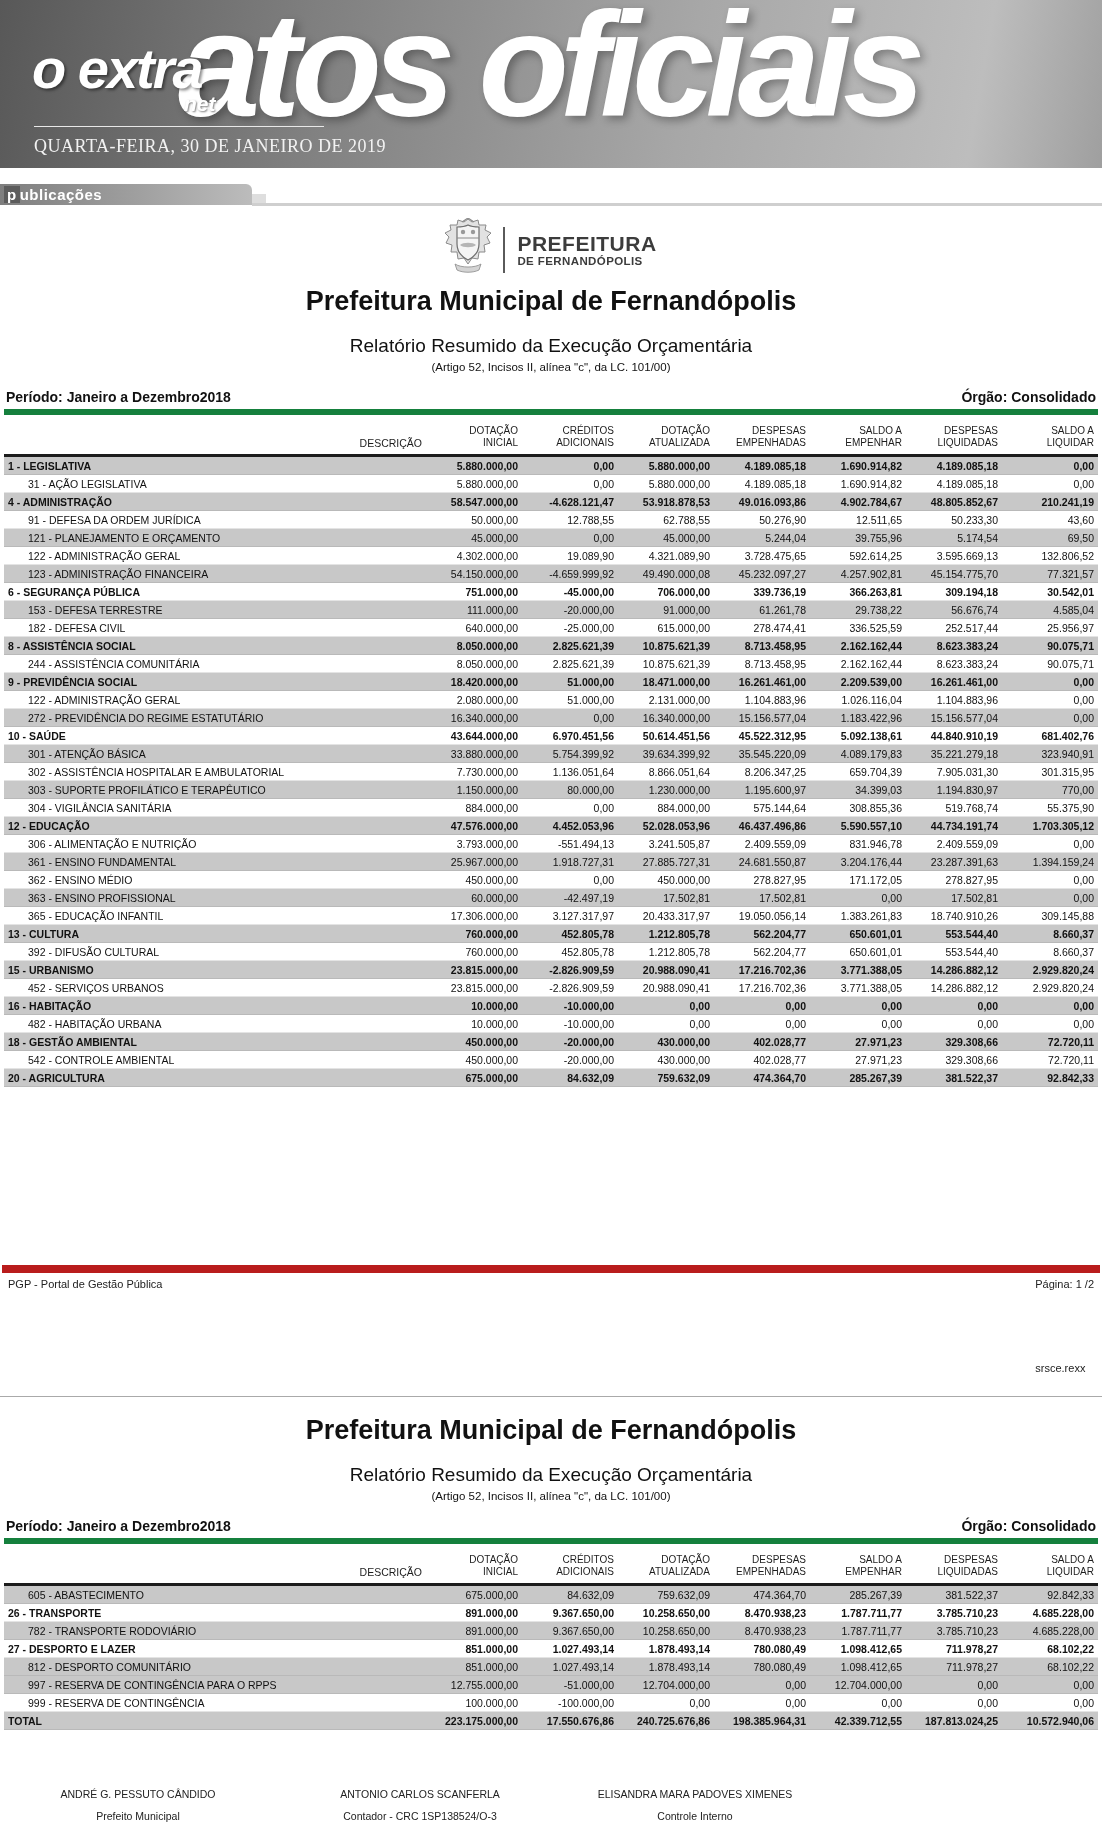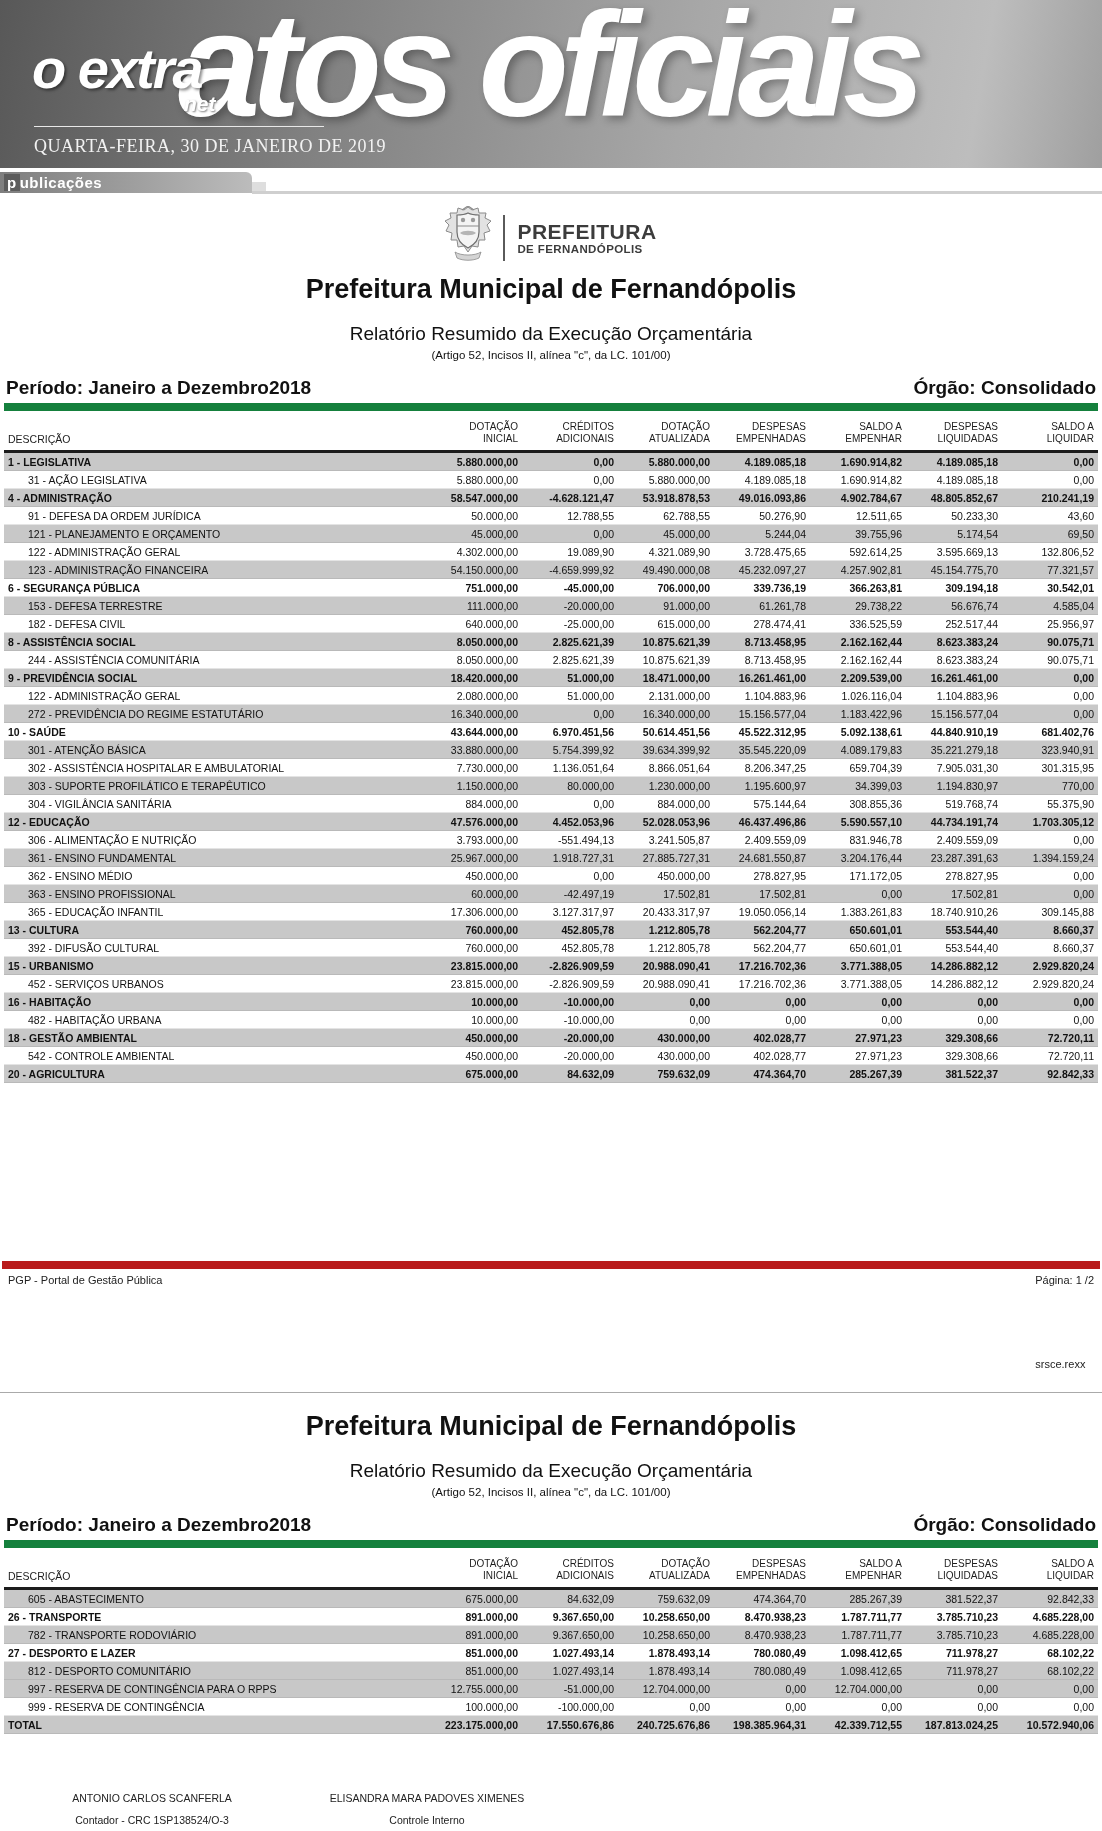--- a/index.html
+++ b/index.html
@@ -14,50 +14,50 @@
   .brand-net{position:absolute;left:152px;top:56px;font-style:italic;font-weight:900;font-size:21px;color:#fff;
     text-shadow:1px 1px 2px rgba(0,0,0,.5);}
   .brand-rule{position:absolute;left:2px;top:90px;width:290px;height:1px;background:#e8e8e8;}
   .brand-date{position:absolute;left:2px;top:100px;font-family:"Liberation Serif",serif;font-size:18px;
     letter-spacing:.5px;color:#f2f2f2;white-space:nowrap;}
   .section-title{position:absolute;left:178px;top:-28px;font-style:italic;font-weight:900;font-size:148px;
     letter-spacing:-9px;color:#fff;white-space:nowrap;line-height:1.25;
     text-shadow:4px 4px 8px rgba(0,0,0,.30);}
 
   
-  .pub-row{position:relative;height:22px;margin-top:4px;}
+  .pub-row{position:relative;height:22px;margin-top:16px;}
   .pub-tab{position:absolute;left:0;top:0;width:252px;height:21px;
     background:linear-gradient(90deg,#7e7e7e,#a9a9a9 70%,#bcbcbc);
     border-top-right-radius:6px;}
   .pub-tab span{display:block;color:#fff;font-weight:bold;font-size:15px;line-height:21px;padding-left:4px;letter-spacing:.5px;}
   .pub-tab span::first-letter{background:#5c5c5c;padding:0 3px;}
   .pub-line{position:absolute;left:252px;right:0;bottom:0;height:3px;background:#cfcfcf;}
   .pub-notch{position:absolute;left:252px;bottom:3px;width:14px;height:9px;background:#dedede;}
 
   
   .logo-block{display:flex;justify-content:center;align-items:center;gap:12px;margin-top:12px;height:64px;}
   .logo-shield{flex:0 0 auto;}
   .logo-sep{width:2px;height:46px;background:#5a5a5a;}
   .logo-text{text-align:left;color:#3c3c3c;}
   .logo-text .l1{font-size:21px;font-weight:900;letter-spacing:.5px;line-height:1.05;}
   .logo-text .l2{font-size:11.5px;font-weight:bold;letter-spacing:.4px;}
 
   
   .r-title{text-align:center;font-size:27px;font-weight:bold;margin-top:4px;line-height:1.15;}
   .r-sub{text-align:center;font-size:19px;margin-top:4px;}
   .r-legal{text-align:center;font-size:11.5px;margin-top:4px;}
-  .period-row{display:flex;justify-content:space-between;font-weight:bold;font-size:19px;
-    margin:14px 4px 0 4px;padding:2px 2px 4px 2px;border-bottom:8px solid #15803d;}
+  .period-row{display:flex;justify-content:space-between;font-weight:bold;font-size:14px;
+    margin:14px 4px 0 4px;padding:2px 2px 4px 2px;border-bottom:6px solid #15803d;}
 
   
   table.budget{width:1094px;margin:0 4px;border-collapse:collapse;table-layout:fixed;}
   col.cnum{width:96px;}
   thead th{font-weight:normal;font-size:10px;line-height:1.2;text-align:right;vertical-align:bottom;
     padding:10px 4px 5px 2px;color:#1d1d1d;}
-  thead th.desc{text-align:left;font-size:10.5px;padding-left:4px;}
+  thead th.desc{text-align:right;font-size:10.5px;padding-left:4px;}
   thead tr{border-bottom:3px solid #1c1c1c;}
   tbody td{font-size:10.5px;height:15px;padding:1px 4px 1px 2px;border-bottom:1px solid #e4e4e4;
     overflow:hidden;white-space:nowrap;}
   tbody td.desc{padding-left:4px;}
   tbody tr.sub td.desc{padding-left:24px;}
   tbody td.num{text-align:right;}
   tbody tr.shade td{background:#c8c8c8;border-bottom:1px solid #b9b9b9;}
   tbody tr.cat td{font-weight:bold;}
 
   .spacer-p1{height:178px;}
@@ -659,20 +659,24 @@
             <td class="num">240.725.676,86</td>
             <td class="num">198.385.964,31</td>
             <td class="num">42.339.712,55</td>
             <td class="num">187.813.024,25</td>
             <td class="num">10.572.940,06</td>
           </tr>
         </tbody>
     </table>
 
     <div class="sigs">
+      <div class="sig sig1">
+        <div class="name">ANDRÉ G. PESSUTO CÂNDIDO</div>
+        <div class="role">Prefeito Municipal</div>
+      </div>
       <div class="sig sig2">
         <div class="name">ANTONIO CARLOS SCANFERLA</div>
         <div class="role">Contador - CRC 1SP138524/O-3</div>
       </div>
       <div class="sig sig3">
         <div class="name">ELISANDRA MARA PADOVES XIMENES</div>
         <div class="role">Controle Interno</div>
       </div>
     </div>
 

